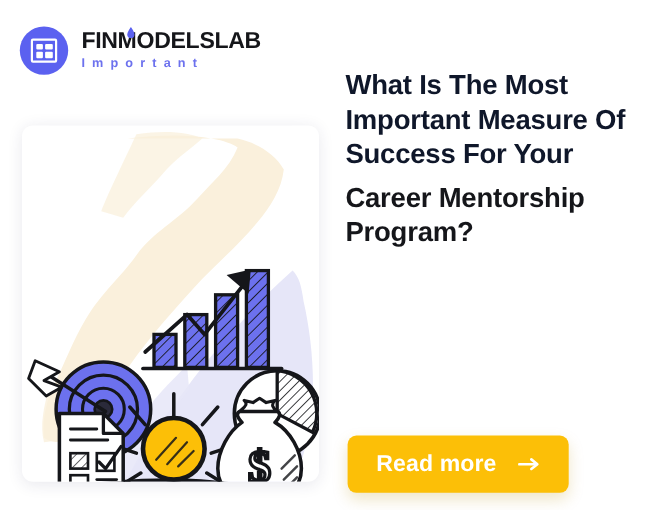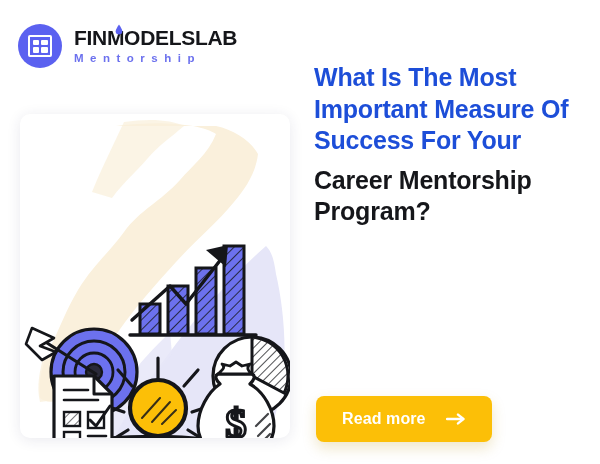--- a/index.html
+++ b/index.html
@@ -114,21 +114,21 @@
     width: 268px;
   }
   .headline {
     margin: 0;
     font-size: 25px;
     line-height: 1.26;
     font-weight: bold;
     letter-spacing: -0.2px;
   }
   .headline .lead {
-    color: #1d4ed8;
+    color: #0f172a;
     display: block;
   }
   .headline .topic {
     color: #15161a;
     display: block;
     margin-top: 8px;
   }
 
   
   .cta {
@@ -137,21 +137,21 @@
     top: 396px;
     display: inline-flex;
     align-items: center;
     gap: 20px;
     padding: 14px 26px;
     background: #FCBF07;
     color: #ffffff;
     border: none;
     border-radius: 8px;
     font-family: "Liberation Sans", sans-serif;
-    font-size: 16px;
+    font-size: 21px;
     font-weight: bold;
     letter-spacing: 0.1px;
     cursor: pointer;
     box-shadow: 0 6px 14px rgba(180,140,10,0.22);
   }
   .cta .arrow-ico {
     display: inline-flex;
     align-items: center;
   }
 </style>
@@ -169,21 +169,21 @@
           <i></i>
       </span>
     </div>
     <div class="brand-text">
       <div class="brand-name">
         <span>FINMODELSLAB</span>
         <svg class="drop" viewBox="0 0 8 11">
           <path d="M4 0.5 C4 0.5 7.3 5 7.3 7.3 A3.3 3.3 0 0 1 0.7 7.3 C0.7 5 4 0.5 4 0.5 Z" fill="#5B61F0"></path>
         </svg>
       </div>
-      <div class="brand-sub">Mentorship</div>
+      <div class="brand-sub">Important</div>
     </div>
   </div>
 
   <div class="illus-card">
     <svg viewBox="0 0 270 324">
       <defs>
         <pattern id="hatchBlue" width="7" height="7" patternTransform="rotate(45)" patternUnits="userSpaceOnUse">
           <rect width="7" height="7" fill="#6C71EE"></rect>
           <line x1="0" y1="0" x2="0" y2="7" stroke="#15161a" stroke-width="1.6"></line>
         </pattern>

